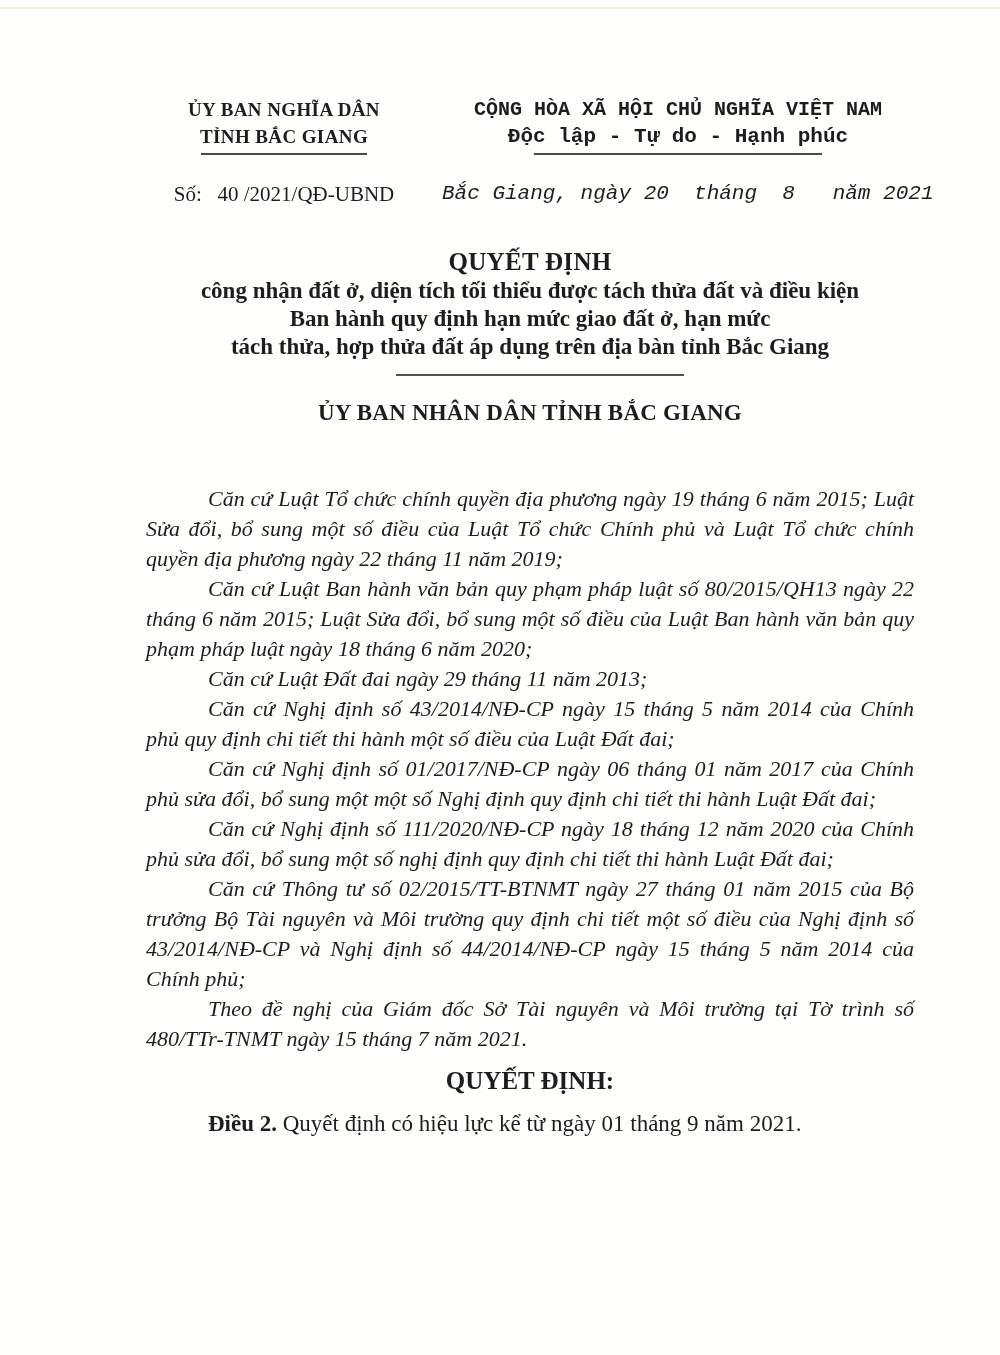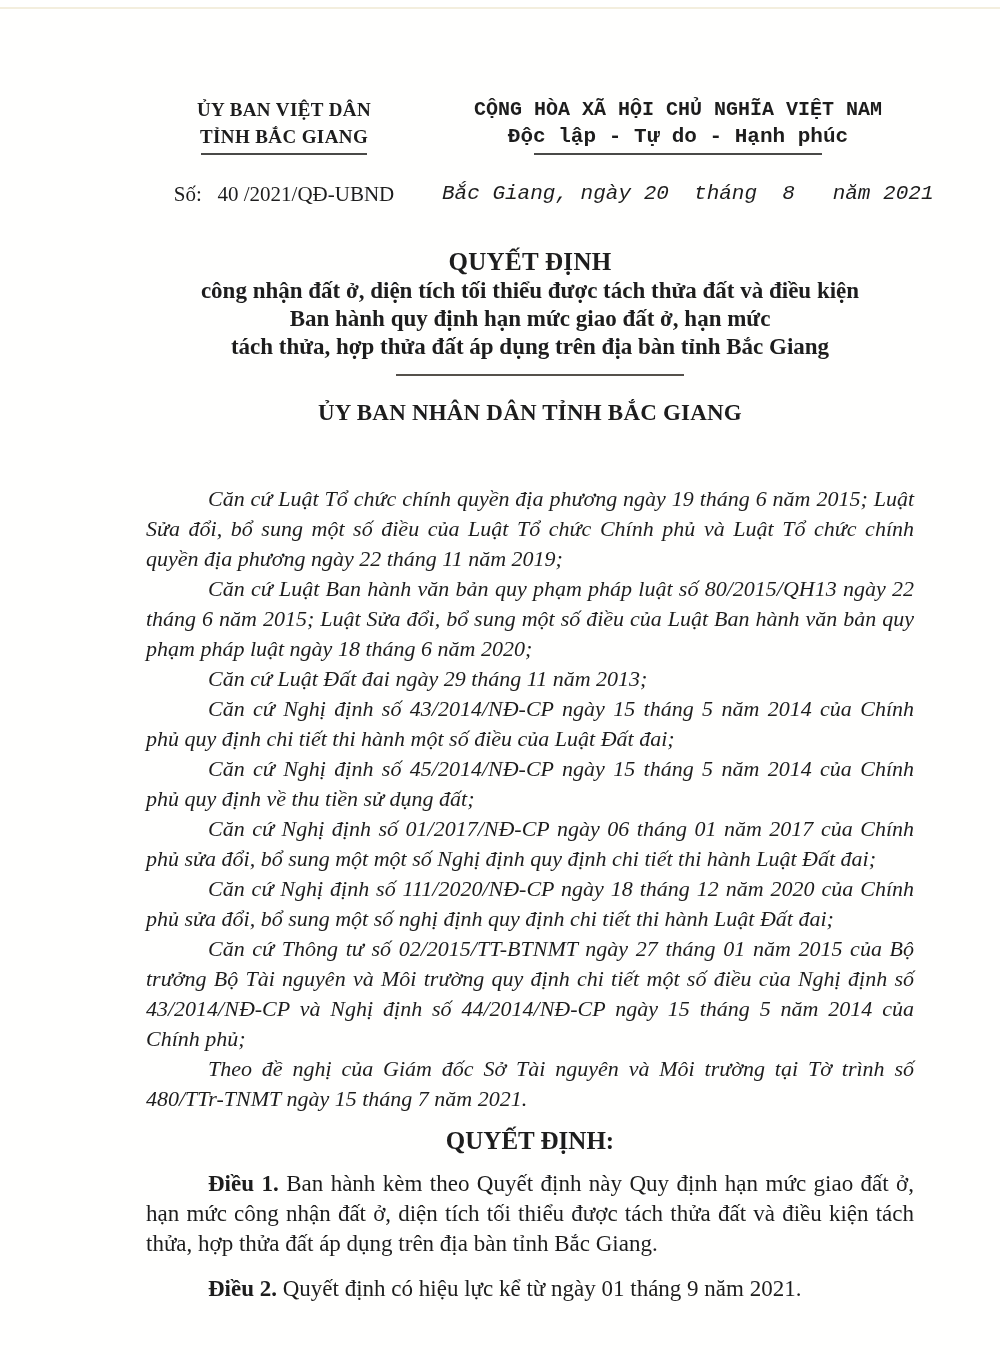--- a/index.html
+++ b/index.html
@@ -143,21 +143,21 @@
   p.article .article-label { font-weight: bold; }
 </style>
 </head>
 <body>
 
 <div class="page">
   <div class="scan-top-line"></div>
 
   <div class="header-row">
     <div class="header-left">
-      <div class="org-line">ỦY BAN VIỆT DÂN</div>
+      <div class="org-line">ỦY BAN NGHĨA DÂN</div>
       <div class="org-line">TỈNH BẮC GIANG</div>
       <hr class="hr-rule rule-left">
       <div class="doc-number">Số:   40 /2021/QĐ-UBND</div>
     </div>
 
     <div class="header-right">
       <div class="rep-line1">CỘNG HÒA XÃ HỘI CHỦ NGHĨA VIỆT NAM</div>
       <div class="rep-line2">Độc lập - Tự do - Hạnh phúc</div>
       <hr class="hr-rule rule-right">
       <div class="date-line">Bắc Giang, ngày 20  tháng  8   năm 2021</div>
@@ -171,30 +171,25 @@
     <div class="title-sub">tách thửa, hợp thửa đất áp dụng trên địa bàn tỉnh Bắc Giang</div>
     <hr class="title-rule">
     <div class="issuer">ỦY BAN NHÂN DÂN TỈNH BẮC GIANG</div>
   </div>
 
   <div class="body-block">
     <p class="preamble">Căn cứ Luật Tổ chức chính quyền địa phương ngày 19 tháng 6 năm 2015; Luật Sửa đổi, bổ sung một số điều của Luật Tổ chức Chính phủ và Luật Tổ chức chính quyền địa phương ngày 22 tháng 11 năm 2019;</p>
     <p class="preamble">Căn cứ Luật Ban hành văn bản quy phạm pháp luật số 80/2015/QH13 ngày 22 tháng 6 năm 2015; Luật Sửa đổi, bổ sung một số điều của Luật Ban hành văn bản quy phạm pháp luật ngày 18 tháng 6 năm 2020;</p>
     <p class="preamble">Căn cứ Luật Đất đai ngày 29 tháng 11 năm 2013;</p>
     <p class="preamble">Căn cứ Nghị định số 43/2014/NĐ-CP ngày 15 tháng 5 năm 2014 của Chính phủ quy định chi tiết thi hành một số điều của Luật Đất đai;</p>
-    <p class="preamble">Căn cứ Nghị định số 45/2014/NĐ-CP ngày 15 tháng 5 năm 2014 của Chính phủ quy định về thu tiền sử dụng đất;</p>
     <p class="preamble">Căn cứ Nghị định số 01/2017/NĐ-CP ngày 06 tháng 01 năm 2017 của Chính phủ sửa đổi, bổ sung một một số Nghị định quy định chi tiết thi hành Luật Đất đai;</p>
     <p class="preamble">Căn cứ Nghị định số 111/2020/NĐ-CP ngày 18 tháng 12 năm 2020 của Chính phủ sửa đổi, bổ sung một số nghị định quy định chi tiết thi hành Luật Đất đai;</p>
     <p class="preamble">Căn cứ Thông tư số 02/2015/TT-BTNMT ngày 27 tháng 01 năm 2015 của Bộ trưởng Bộ Tài nguyên và Môi trường quy định chi tiết một số điều của Nghị định số 43/2014/NĐ-CP và Nghị định số 44/2014/NĐ-CP ngày 15 tháng 5 năm 2014 của Chính phủ;</p>
     <p class="preamble">Theo đề nghị của Giám đốc Sở Tài nguyên và Môi trường tại Tờ trình số 480/TTr-TNMT ngày 15 tháng 7 năm 2021.</p>
 
     <div class="decision-heading">QUYẾT ĐỊNH:</div>
 
     <p class="article">
-      <span class="article-label">Điều 1.</span>
-      <span>Ban hành kèm theo Quyết định này Quy định hạn mức giao đất ở, hạn mức công nhận đất ở, diện tích tối thiểu được tách thửa đất và điều kiện tách thửa, hợp thửa đất áp dụng trên địa bàn tỉnh Bắc Giang.</span>
-    </p>
-    <p class="article">
       <span class="article-label">Điều 2.</span>
       <span>Quyết định có hiệu lực kể từ ngày 01 tháng 9 năm 2021.</span>
     </p>
   </div>
 </div>
 
 </body></html>

